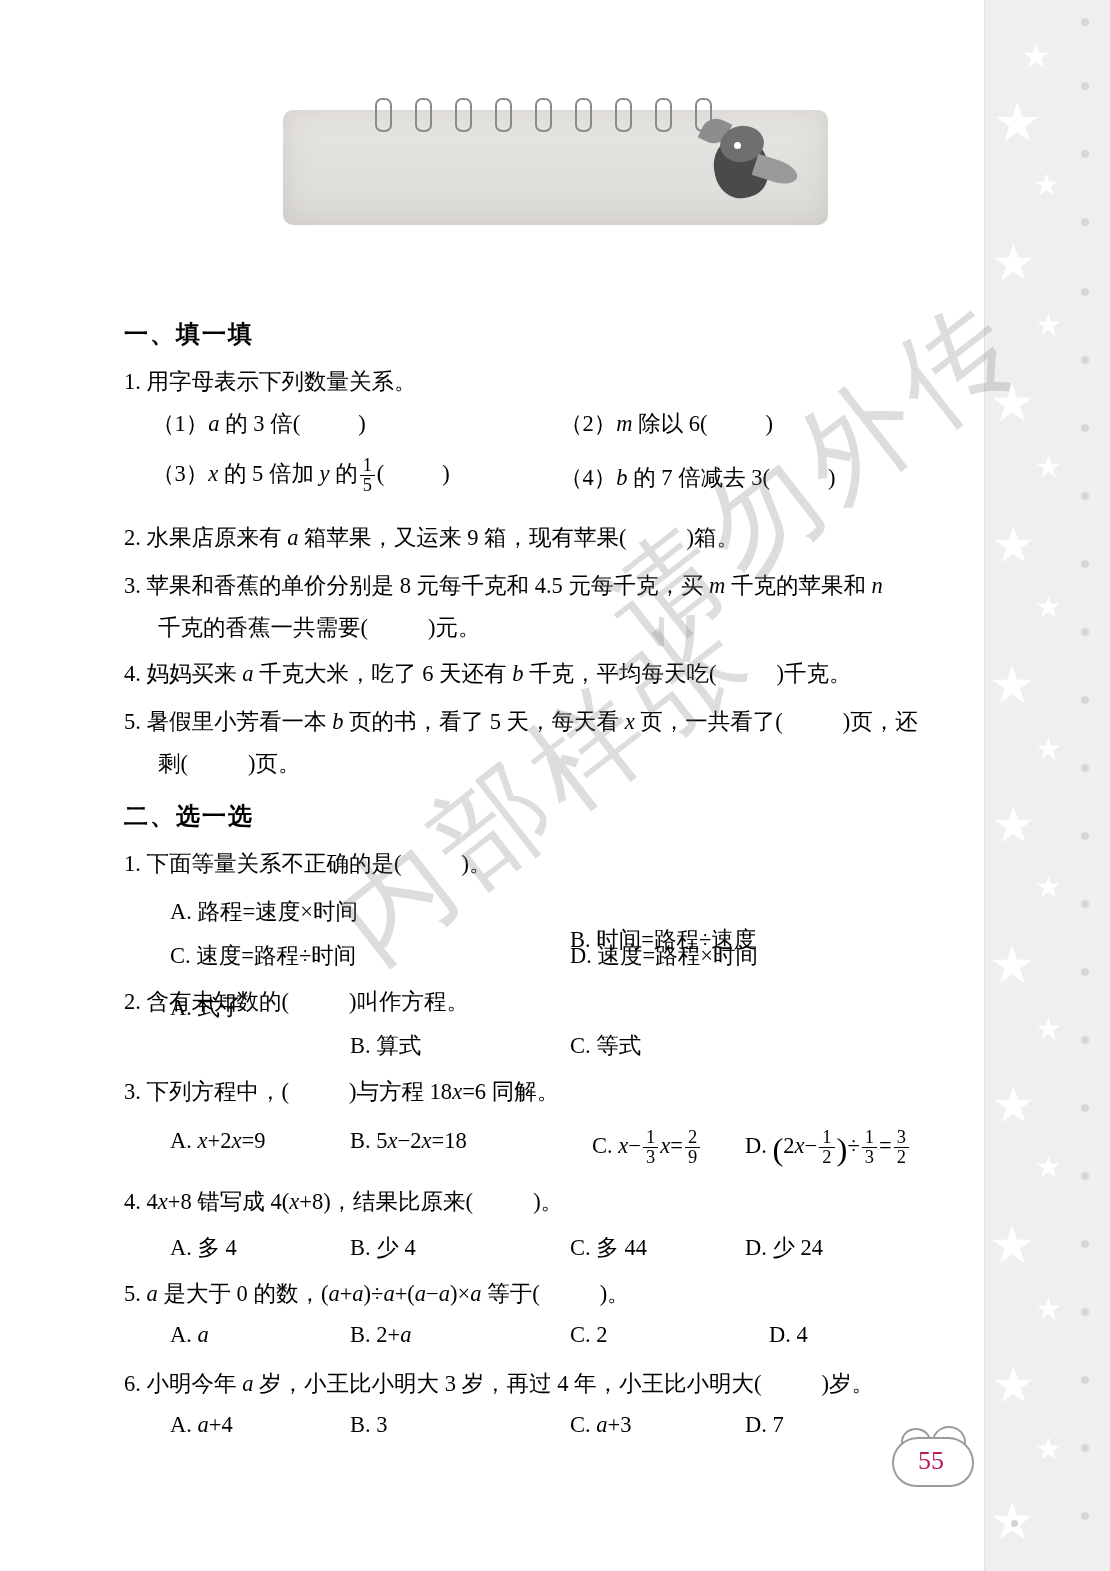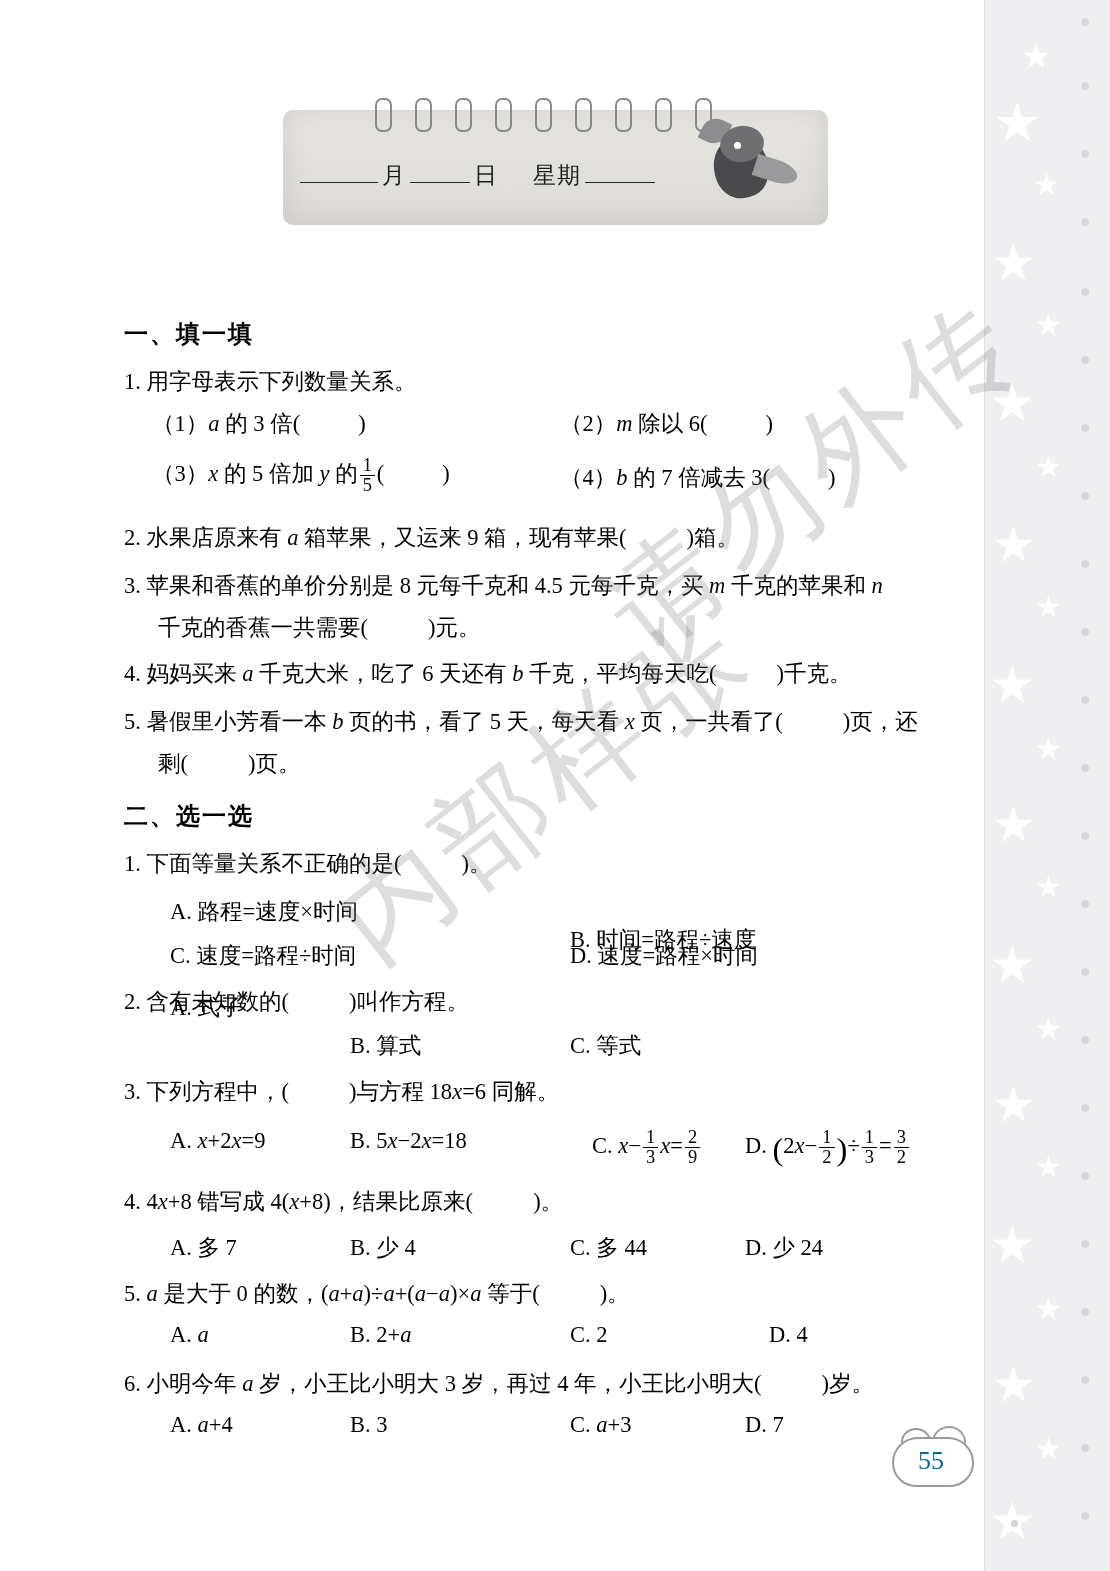--- a/index.html
+++ b/index.html
@@ -203,21 +203,21 @@
     background:#fff;
   }
   .pagenum .bump1,.pagenum .bump2{
     position:absolute; border:2px solid #9b9b9e; background:#fff; border-radius:50%;
   }
   .pagenum .bump1{ left:9px; top:-9px; width:26px; height:24px; border-bottom-color:#fff;}
   .pagenum .bump2{ left:40px; top:-11px; width:30px; height:28px; border-bottom-color:#fff;}
   .pagenum .num {
     position:absolute; left:0; top:9px; width:78px; text-align:center;
     font-family:"Liberation Serif", serif;
-    font-size:26px; color:#0369a1; z-index:3;
+    font-size:26px; color:#be185d; z-index:3;
   }
 </style>
 </head>
 <body>
 
 <div class="page">
 
   <div class="star-band">
     <span class="star" style="left:36px; top:40px; font-size:34px;">★</span>
     <span class="star" style="left:8px; top:96px; font-size:54px;">★</span>
@@ -281,23 +281,20 @@
     <span class="spiral" style="left:372px; top:2px;"></span>
     <span class="spiral" style="left:412px; top:2px;"></span>
   </div>
   <div class="mascot">
     <span class="tail"></span>
     <span class="fish-body"></span>
     <span class="fish-head"></span>
     <span class="fin"></span>
     <span class="eye"></span>
   </div>
-  <div class="date-line">
-    <span class="blank b1"></span><span class="unit">月</span><span class="blank b2"></span><span class="unit">日</span>&nbsp;&nbsp;&nbsp;&nbsp;<span class="unit">星期</span><span class="blank b3"></span>
-  </div>
 
 
   <div class="watermark">
     <span class="wm-text wm1">请勿外传</span>
     <span class="wm-text wm2">内部样张</span>
   </div>
 
   <div class="content">
 
     <div class="line bighead" style="left:124px; top:318px;">一、填一填</div>
@@ -365,21 +362,21 @@
     <div class="line" style="left:570px; top:1128px;margin-left:22px;">
       C. <i class="var">x</i>−<span class="frac"><span class="num">1</span><span class="den">3</span></span><i class="var">x</i>=<span class="frac"><span class="num">2</span><span class="den">9</span></span>
     </div>
     <div class="line" style="left:745px; top:1128px;">
       D. <span class="bigparen">(</span>2<i class="var">x</i>−<span class="frac"><span class="num">1</span><span class="den">2</span></span><span class="bigparen">)</span>÷<span class="frac"><span class="num">1</span><span class="den">3</span></span>=<span class="frac"><span class="num">3</span><span class="den">2</span></span>
     </div>
 
     <div class="line" style="left:124px; top:1186px;">
       4. 4<i class="var">x</i>+8 错写成 4(<i class="var">x</i>+8)，结果比原来(<span style="display:inline-block;width:60px;"></span>)。
     </div>
-    <div class="line" style="left:170px; top:1232px;">A. 多 7</div>
+    <div class="line" style="left:170px; top:1232px;">A. 多 4</div>
     <div class="line" style="left:350px; top:1232px;">B. 少 4</div>
     <div class="line" style="left:570px; top:1232px;">C. 多 44</div>
     <div class="line" style="left:745px; top:1232px;">D. 少 24</div>
 
     <div class="line" style="left:124px; top:1278px;">
       5. <i class="var">a</i> 是大于 0 的数，(<i class="var">a</i>+<i class="var">a</i>)÷<i class="var">a</i>+(<i class="var">a</i>−<i class="var">a</i>)×<i class="var">a</i> 等于(<span style="display:inline-block;width:60px;"></span>)。
     </div>
     <div class="line" style="left:170px; top:1322px;">A. <i class="var">a</i></div>
     <div class="line" style="left:350px; top:1322px;">B. 2+<i class="var">a</i></div>
     <div class="line" style="left:570px; top:1322px;">C. 2</div>

